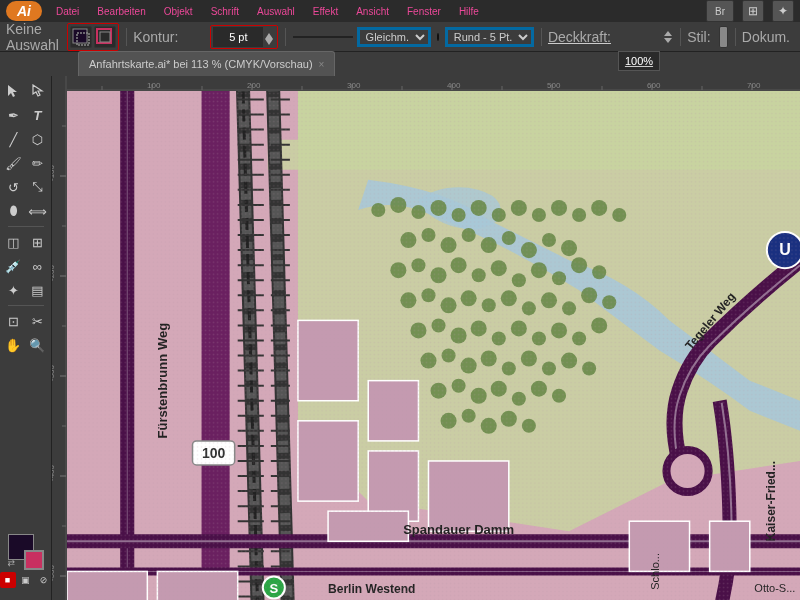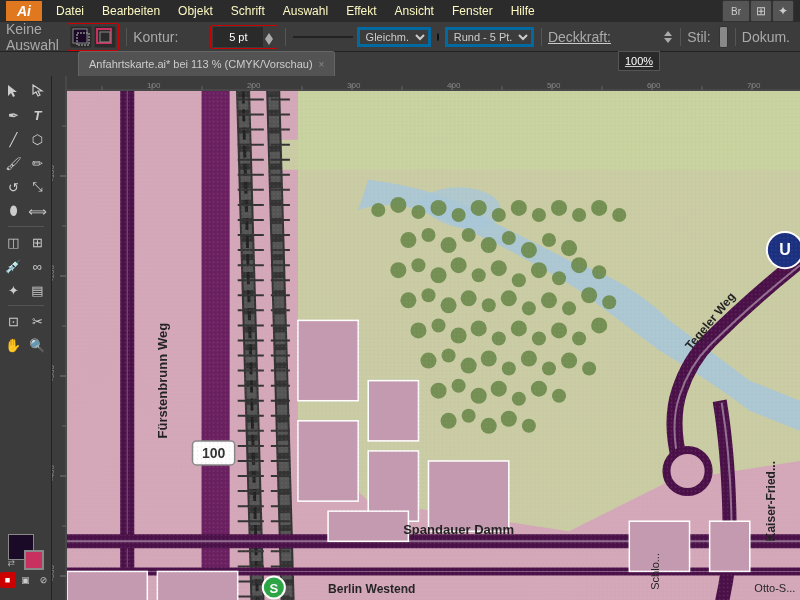--- a/index.html
+++ b/index.html
@@ -19,26 +19,27 @@
       height: 20px;
       background: #e07820;
       color: white;
       font-weight: bold;
       font-size: 14px;
       display: flex;
       align-items: center;
       justify-content: center;
       margin-right: 4px;
       font-style: italic;
+      border-radius: 10px;
     }
     .menu-item {
       padding: 2px 8px;
-      color: #fef9c3;
+      color: #ec4899;
       cursor: pointer;
-      font-size: 12px;
+      font-size: 10px;
       border-radius: 2px;
     }
 
     
     #toolbar {
       height: 30px;
       background: #3c3c3c;
       display: flex;
       align-items: center;
       padding: 0 6px;
@@ -251,21 +252,21 @@
   <div id="ai-logo">Ai</div>
   <div class="menu-item">Datei</div>
   <div class="menu-item">Bearbeiten</div>
   <div class="menu-item">Objekt</div>
   <div class="menu-item">Schrift</div>
   <div class="menu-item">Auswahl</div>
   <div class="menu-item">Effekt</div>
   <div class="menu-item">Ansicht</div>
   <div class="menu-item">Fenster</div>
   <div class="menu-item">Hilfe</div>
-  <div style="margin-left:auto;display:flex;gap:0;align-items:flex-start;">
+  <div style="margin-left:auto;display:flex;gap:8px;align-items:flex-start;">
     <div class="toolbar-btn" style="width:28px;font-size:10px;">Br</div>
     <div class="toolbar-btn">⊞</div>
     <div class="toolbar-btn">✦</div>
   </div>
 </div>
 
 <div id="toolbar">
   <span class="toolbar-label">Keine Auswahl</span>
   <div style="display:flex;align-items:center;gap:2px;border:1px solid #c00;padding:2px;border-radius:2px;">
     <div class="toolbar-btn" style="background:#2a2a2a;position:relative;">

